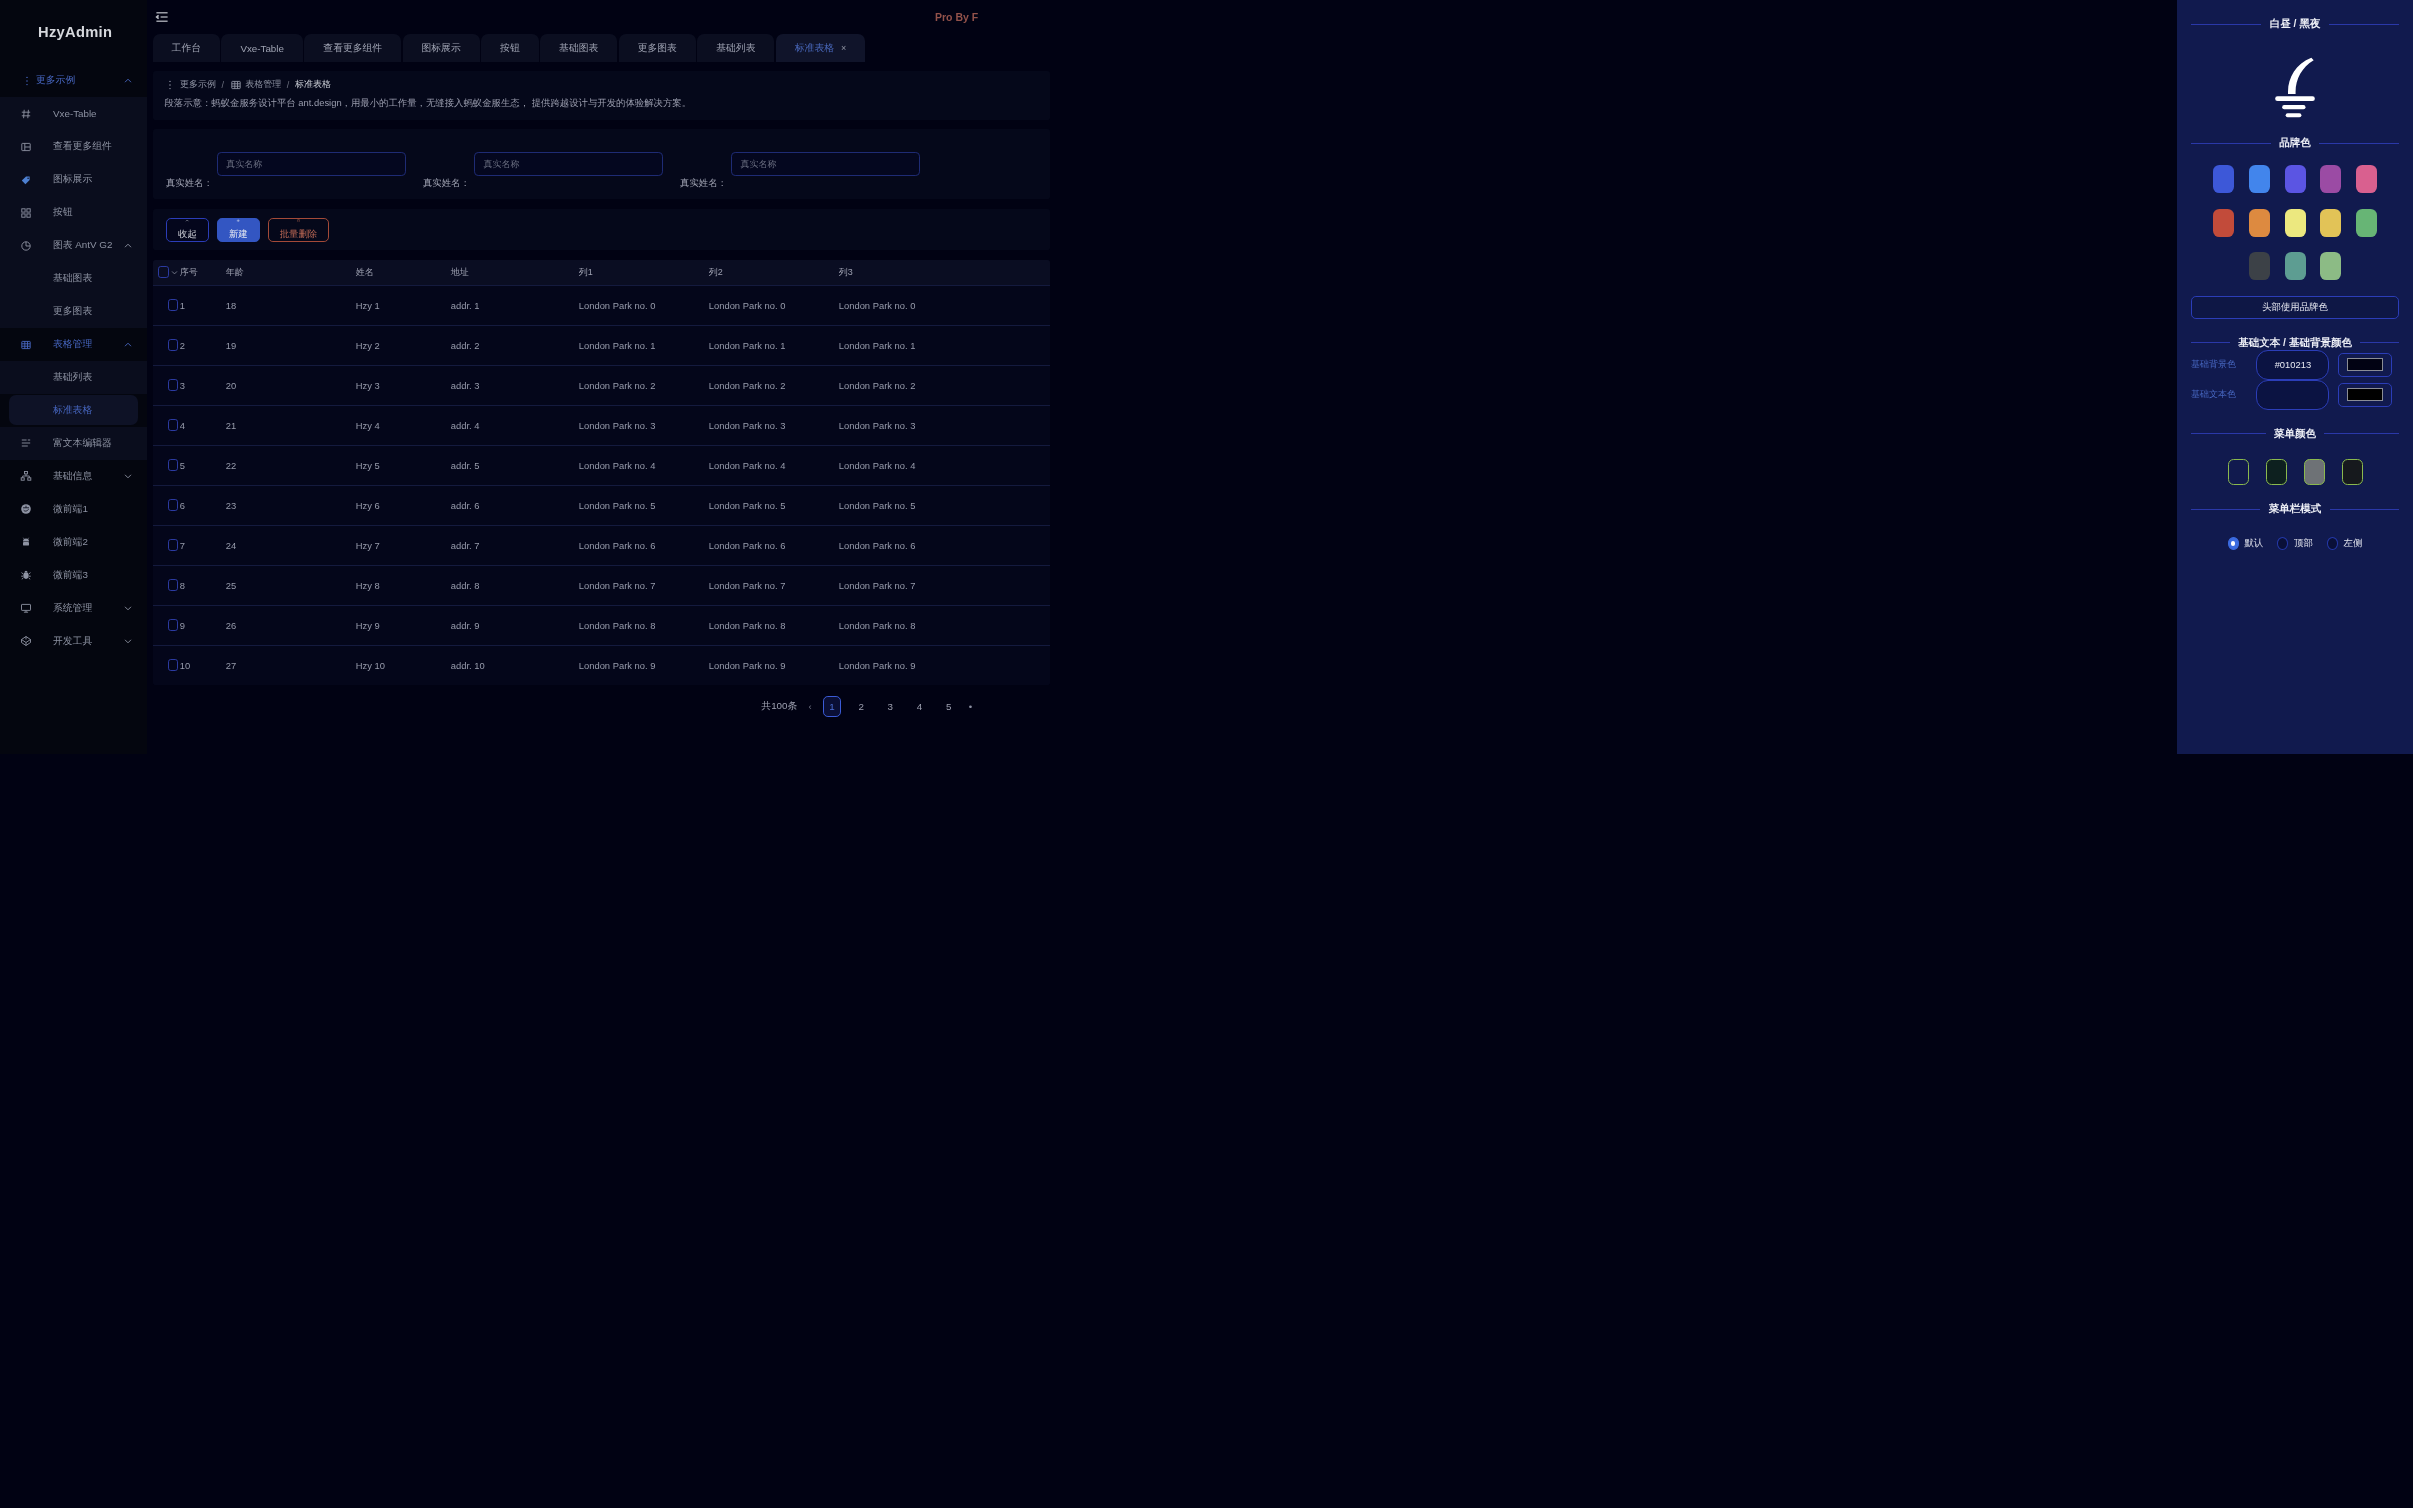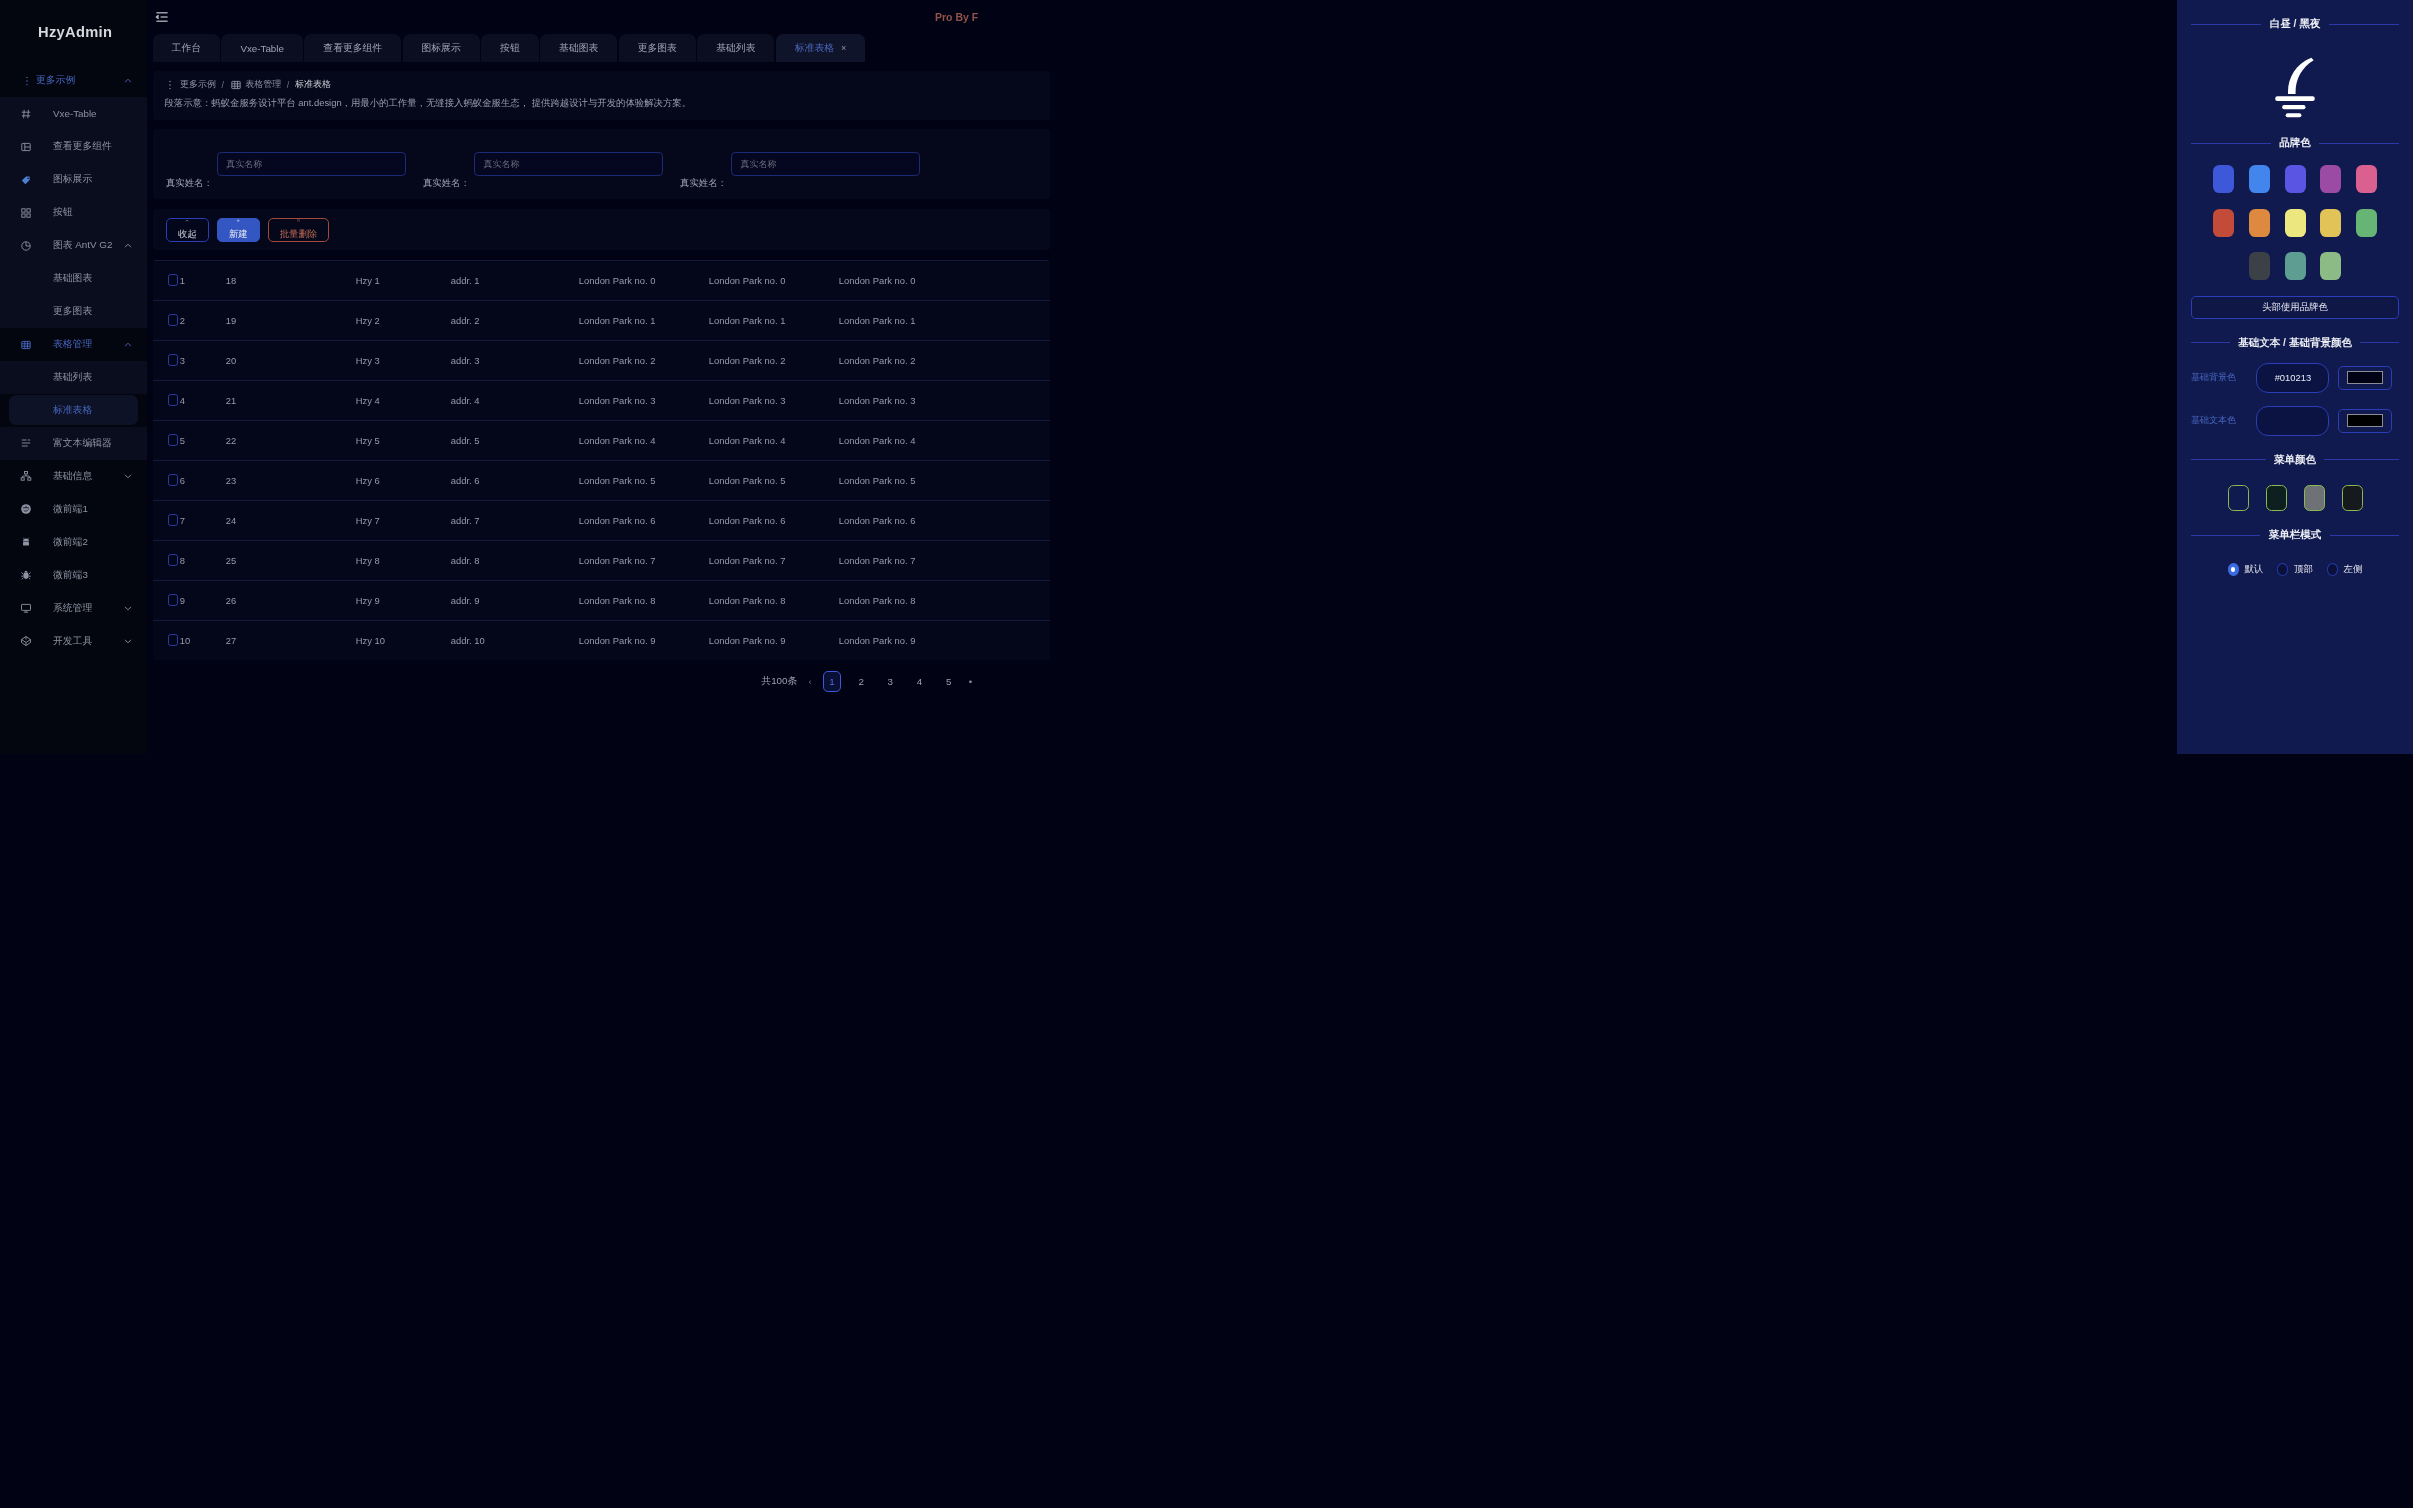--- a/index.html
+++ b/index.html
@@ -111,21 +111,21 @@
   .divider-title .dl { flex: 1; height: 0.7px; background: #2a38a8; }
   .divider-title .dt { font-size: 10.5px; font-weight: bold; color: #eceef5;
     white-space: nowrap; }
   .moon-wrap { display: flex; justify-content: center; margin-top: 24px;
     cursor: pointer; }
   .swatches { display: flex; justify-content: center; gap: 14.7px; margin-top: 15.4px; }
   .swatch { width: 21px; height: 28px; border-radius: 6.3px; cursor: pointer; }
   .brand-btn { margin-top: 15.4px; width: 100%; height: 23px; background: #0e1745;
     border: 0.7px solid #2b3db8; border-radius: 4.9px; color: #e8eaf2;
     font-size: 9.4px; cursor: pointer; font-family: "Liberation Sans", sans-serif; }
-  .color-field-row { display: flex; align-items: center; margin-top: 13px;
+  .color-field-row { display: flex; align-items: center; margin-top: 0;
     gap: 8.4px; }
   .cf-label { width: 57px; font-size: 9px; color: #4767c1; white-space: nowrap; }
   .cf-input { width: 73px; height: 30px; background: #0b1342;
     border: 0.7px solid #2b3db8; border-radius: 12px; color: #e8eaf2;
     font-size: 9.4px; text-align: center; outline: none;
     font-family: "Liberation Sans", sans-serif; }
   .cf-well { width: 54px; height: 24px; border: 0.7px solid #2b3db8;
     border-radius: 4.9px; display: flex; align-items: center; justify-content: center;
     cursor: pointer; }
   .cf-well-inner { width: 36px; height: 12.6px; border: 0.7px solid #8a8d95; }
@@ -447,20 +447,37 @@
         <svg width="9" height="9.8" viewBox="0 0 13 14" fill="none" stroke="#c06a55" stroke-width="1.3">
           <path d="M1 3.5 H12"></path>
             <path d="M4.5 3.5 V2 a1 1 0 0 1 1-1 h2 a1 1 0 0 1 1 1 v1.5"></path>
           <path d="M2.5 3.5 L3 12 a1 1 0 0 0 1 1 h5 a1 1 0 0 0 1-1 L10.5 3.5"></path>
         </svg>
         <span>批量删除</span>
       </button>
     </div>
 
     <div class="card table-card">
+      <div class="t-row t-head" id="t-head">
+          <div class="t-check-cell">
+            <span class="checkbox"></span>
+            <span class="sel-caret">
+              <svg width="7" height="7" viewBox="0 0 10 10" fill="none" stroke="#7d8191" stroke-width="1.3">
+                <path d="M1.5 3.5 L5 7 L8.5 3.5"></path>
+              </svg>
+            </span>
+          </div>
+          <div>序号</div>
+          <div>年龄</div>
+          <div>姓名</div>
+          <div>地址</div>
+          <div>列1</div>
+          <div>列2</div>
+          <div>列3</div>
+        </div>
       <div id="t-body">
           <div class="t-row t-body-row">
             <div class="t-check-cell">
               <span class="checkbox"></span>
             </div>
             <div>1</div>
             <div>18</div>
             <div>Hzy 1</div>
             <div>addr. 1</div>
             <div>London Park no. 0</div>

